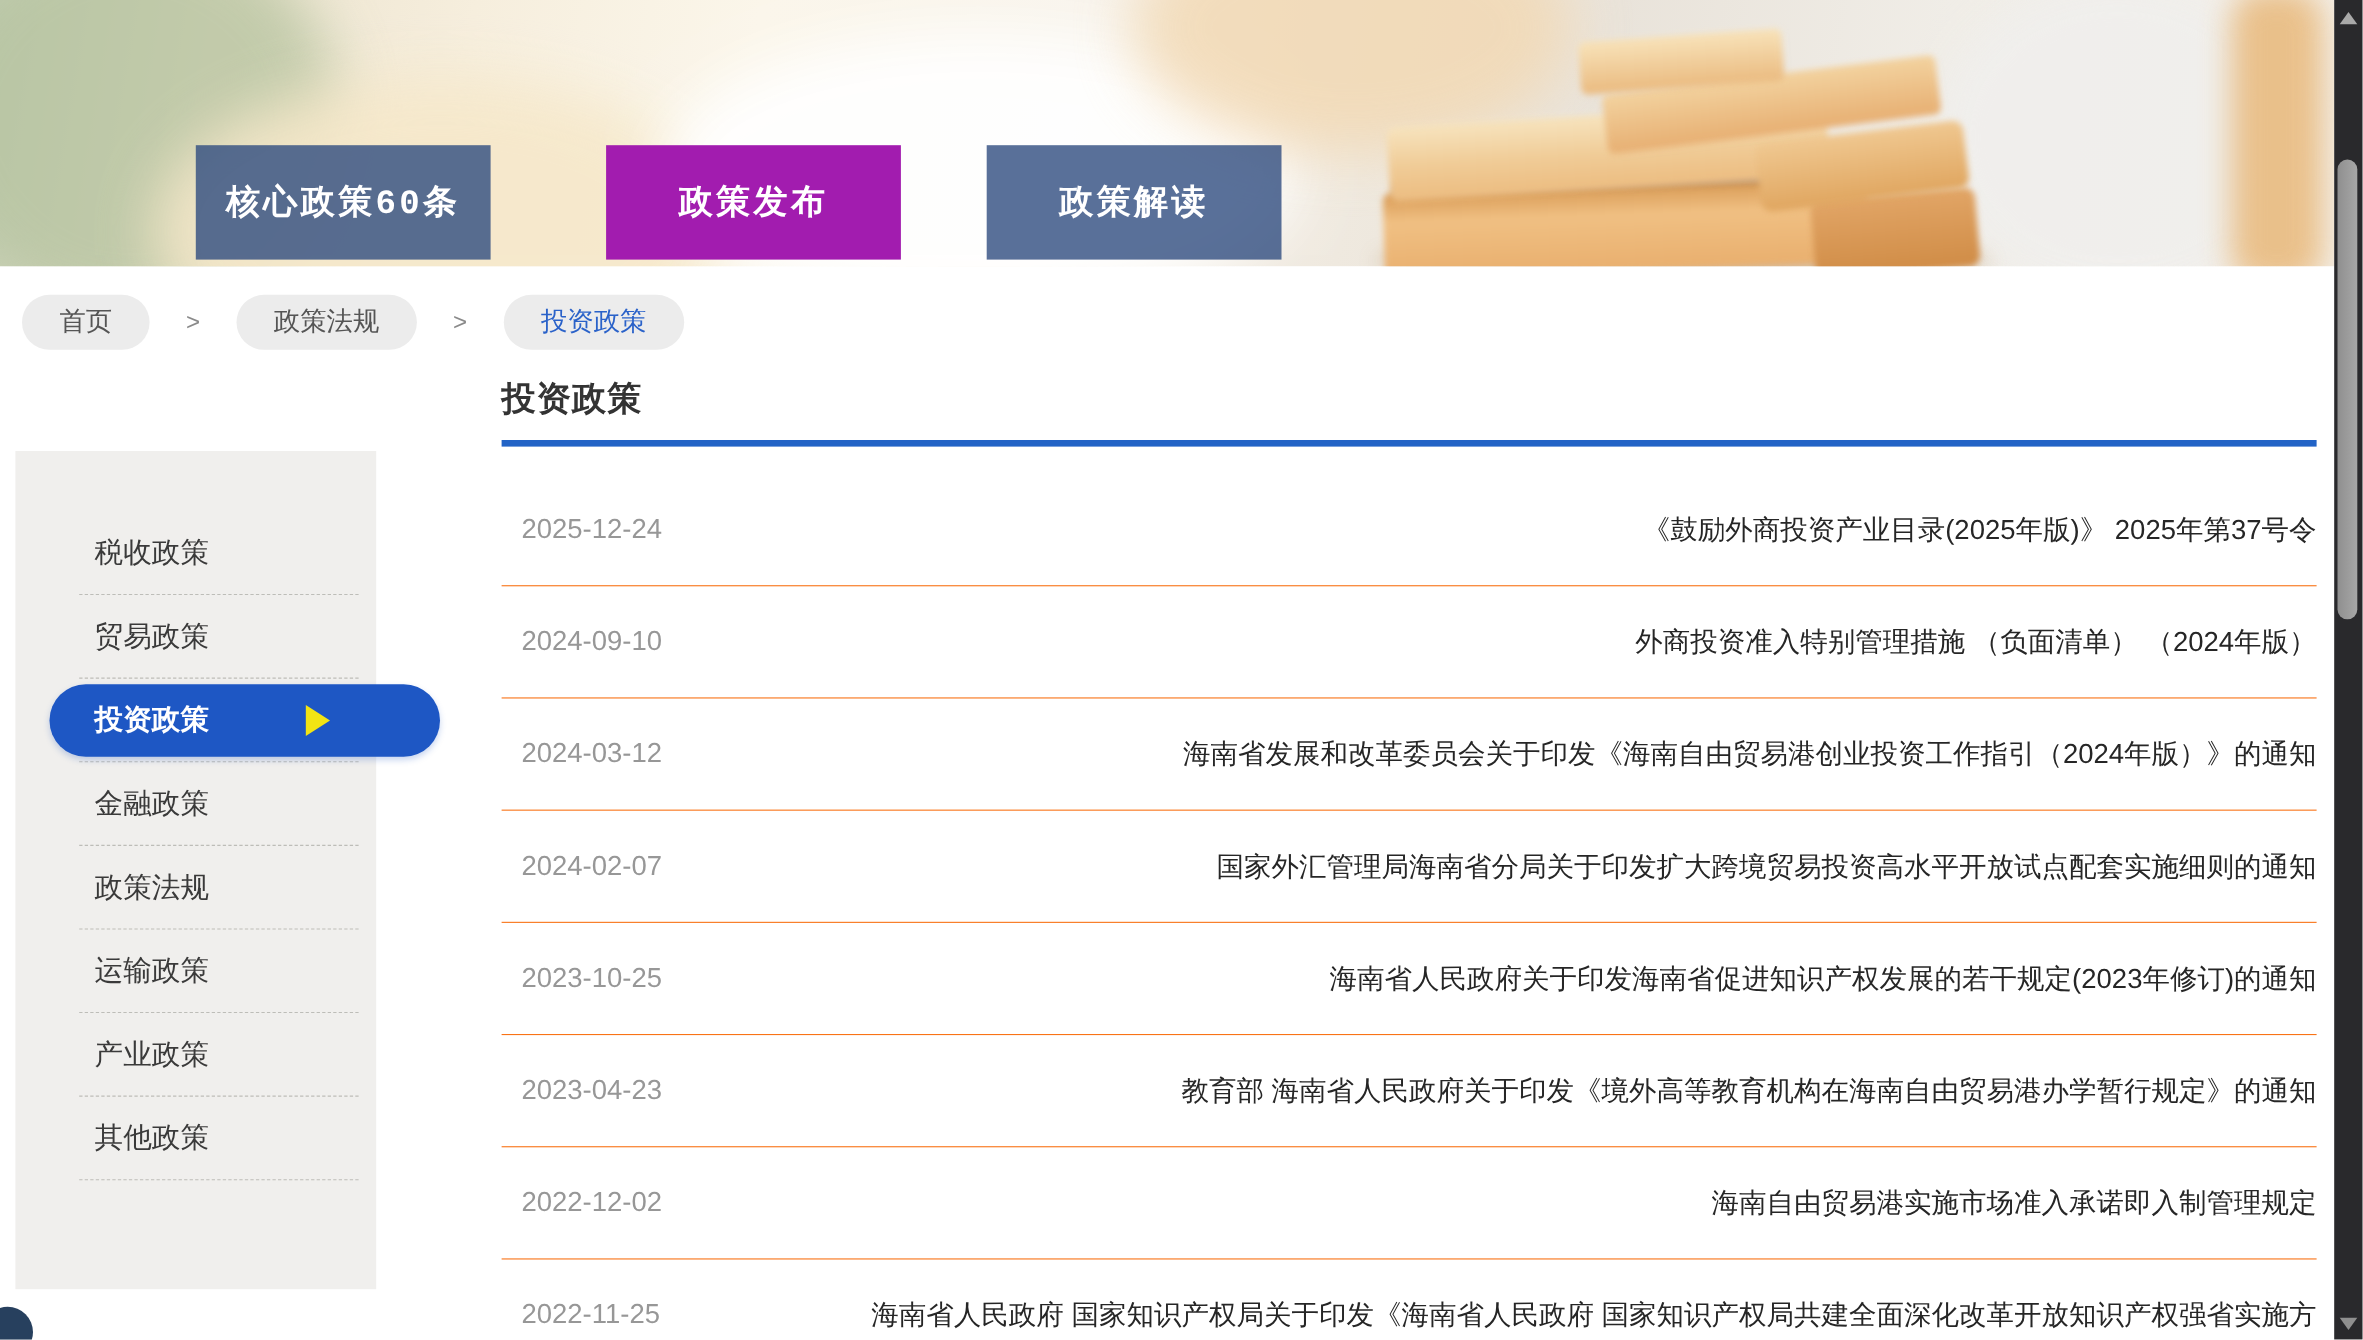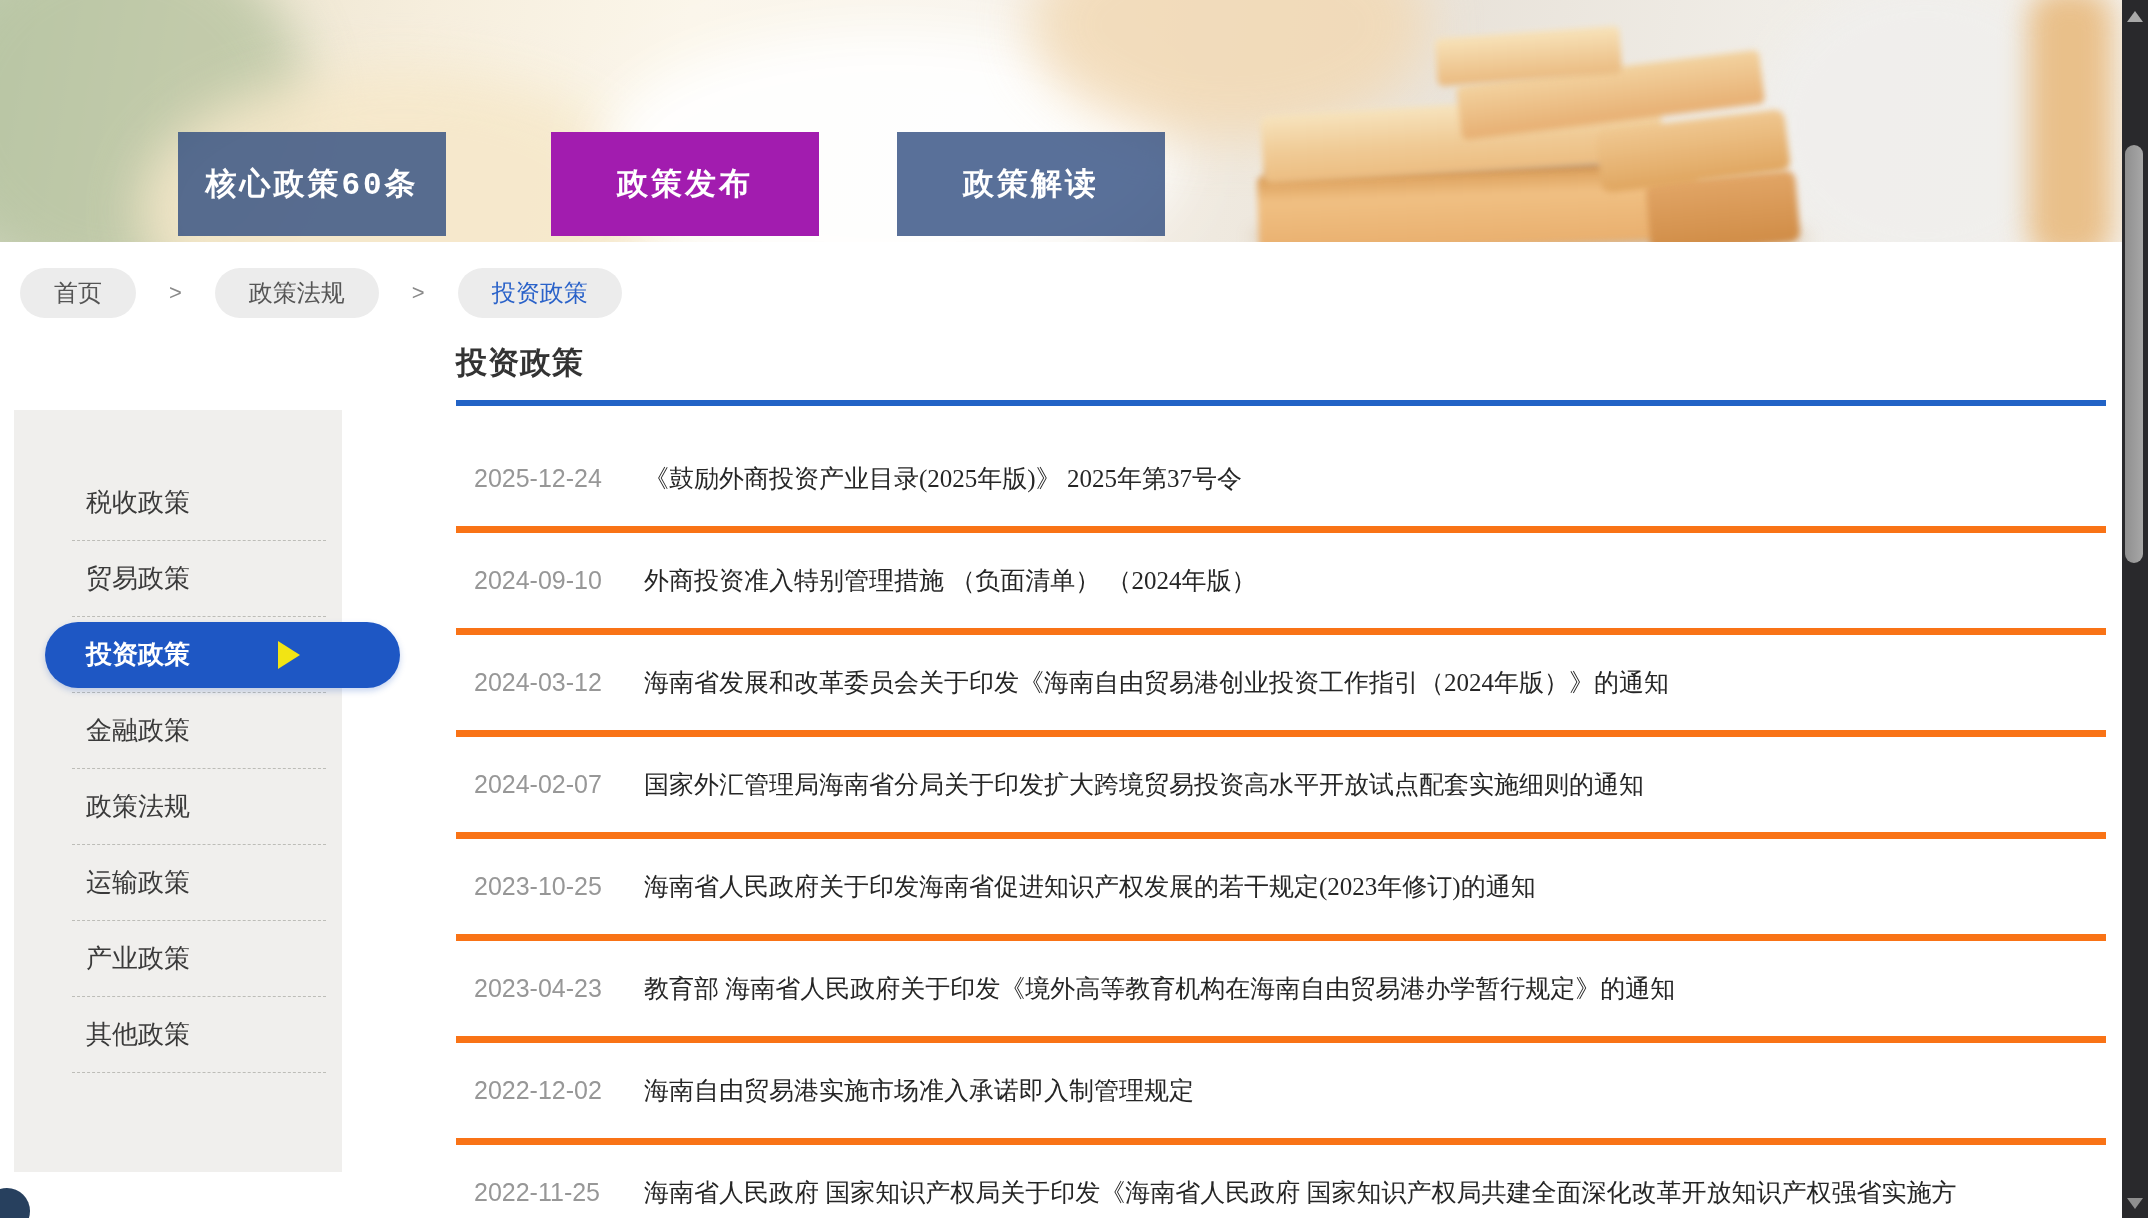--- a/index.html
+++ b/index.html
@@ -56,23 +56,23 @@
   .side-item.active .lbl { color:#ffffff; font-weight:bold; }
   .active-pill { position:absolute; z-index:1; left:-27px; top:5px; width:355px; height:66px; border-radius:33px;
     background:#1e57c4; box-shadow:0 3px 6px rgba(30,87,196,0.25); }
   .pill-arrow { position:absolute; z-index:2; right:26px; top:50%; transform:translateY(-50%);
     width:0; height:0; border-left:22px solid #f2e414; border-top:14px solid transparent; border-bottom:14px solid transparent; }
 
   
   .page-title { position:absolute; left:456px; top:342px; font-size:31px; font-weight:600; color:#333333; letter-spacing:1px; }
   .title-rule { position:absolute; left:456px; top:400px; width:1650px; height:6px; background:#2263c6; }
   .policy-list { position:absolute; left:456px; top:431px; width:1650px; }
-  .row { display:flex; align-items:center; height:102px; border-bottom:7px solid #f97316; cursor:pointer; }
+  .row { display:flex; align-items:center; height:102px; border-bottom:1px solid #f97316; cursor:pointer;justify-content:space-between; }
   .row .date { width:188px; flex:0 0 188px; font-size:25px; color:#979797; padding-left:18px; }
-  .row .doc { font-size:25px; color:#262626; white-space:nowrap; overflow:hidden;font-family:Liberation Serif, serif; }
+  .row .doc { font-size:25px; color:#262626; white-space:nowrap; overflow:hidden; }
 
   
   .corner-widget { position:absolute; left:-16px; bottom:-16px; width:46px; height:46px; border-radius:50%; background:#27405e; }
 
   
   .scrollbar { position:absolute; right:0; top:0; width:26px; height:1218px; background:#29292c; }
   .sb-up { position:absolute; left:5px; top:11px; width:0; height:0;
     border-left:8px solid transparent; border-right:8px solid transparent; border-bottom:11px solid #a9a9a9; cursor:pointer; }
   .sb-thumb { position:absolute; left:3px; top:145px; width:18px; height:418px; border-radius:9px;
     background:linear-gradient(90deg,#8f8f8f,#a7a7a7); cursor:pointer; }

